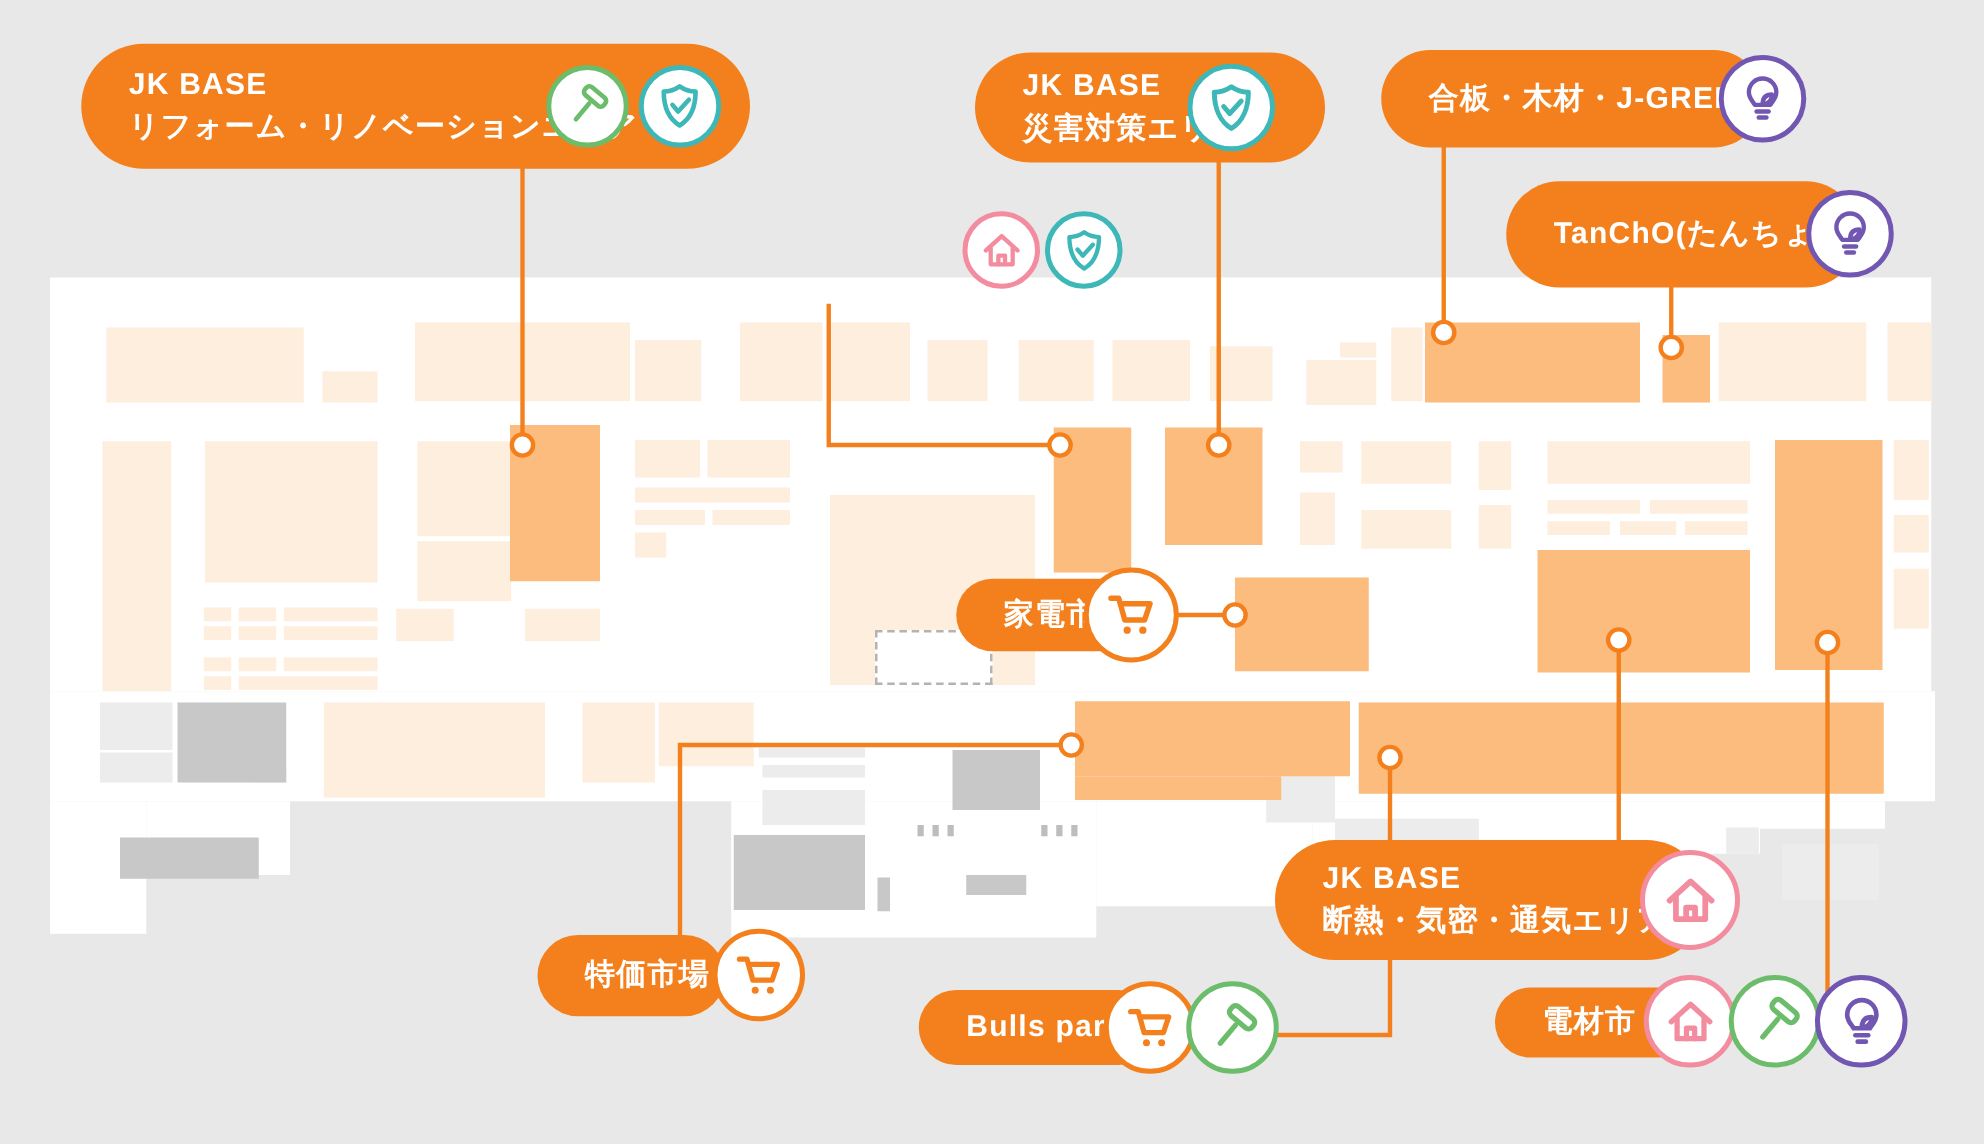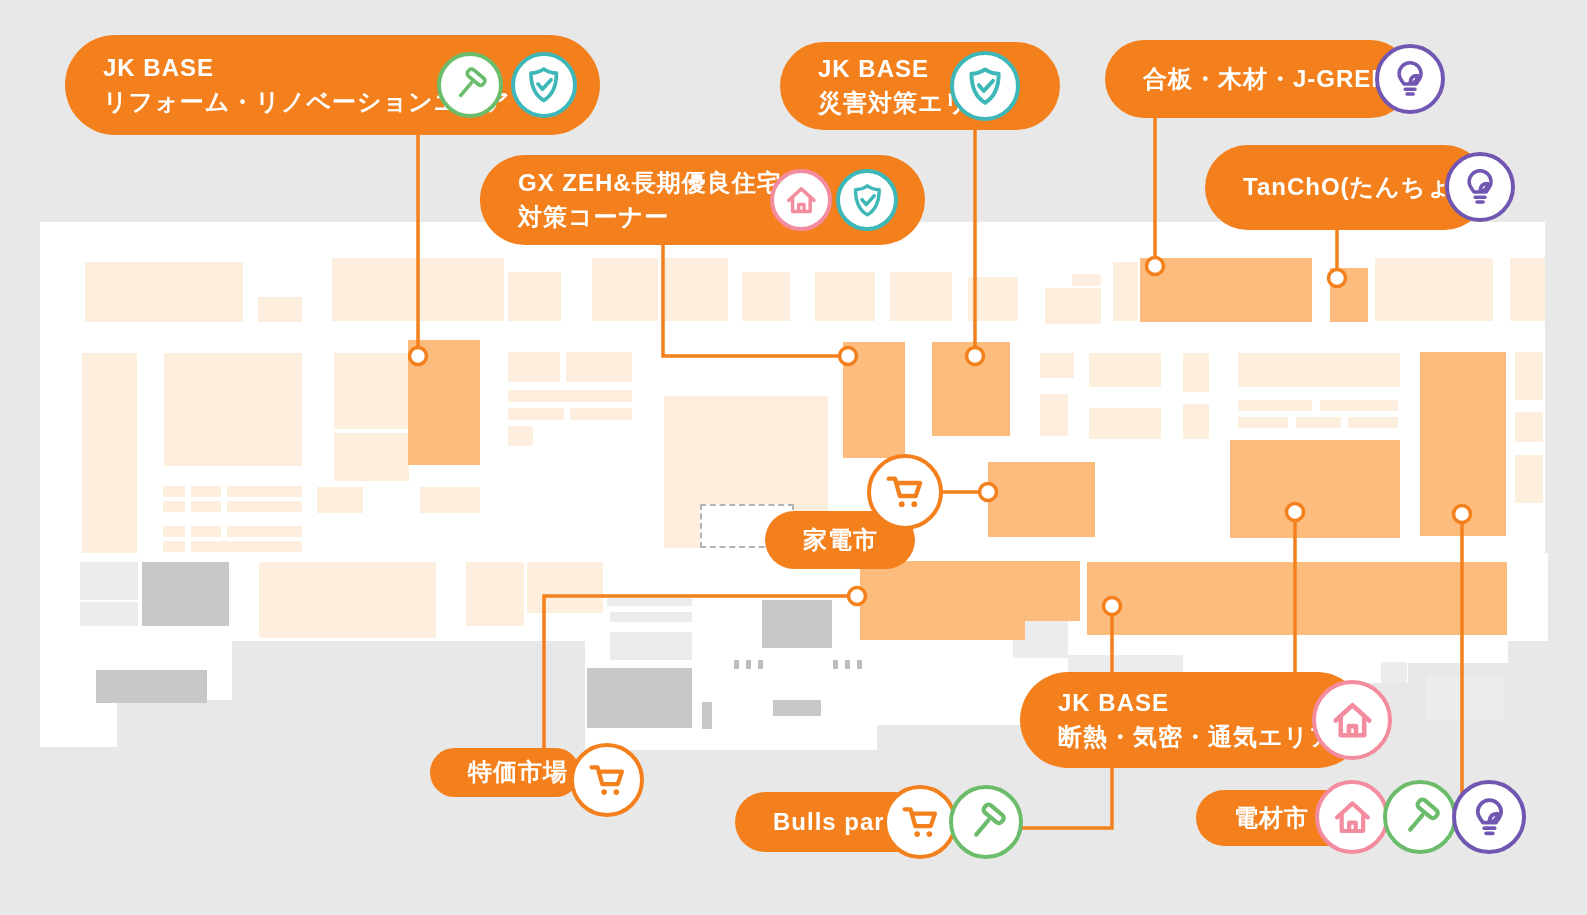--- a/index.html
+++ b/index.html
@@ -164,48 +164,42 @@
     <circle cx="1462" cy="514" r="8.5" fill="#fff" stroke="#f3801c" stroke-width="3.5"></circle>
   </svg>
 
 <div class="layer" id="label-layer">
   <div class="pill" id="label-0" style="left: 65px; top: 35px; width: 535px; height: 100px;">
     <div class="pill-text">
       <div>JK BASE</div>
       <div>リフォーム・リノベーションエリア</div>
     </div>
   </div>
-  <div class="pill" id="label-1" style="left: 480px; top: 155px; width: 445px; height: 90px;">
-    <div class="pill-text">
-      <div>GX ZEH&amp;長期優良住宅</div>
-      <div>対策コーナー</div>
-    </div>
-  </div>
   <div class="pill" id="label-2" style="left: 780px; top: 42px; width: 280px; height: 88px;">
     <div class="pill-text">
       <div>JK BASE</div>
       <div>災害対策エリア</div>
     </div>
   </div>
   <div class="pill" id="label-3" style="left: 1105px; top: 40px; width: 305px; height: 78px;">
     <div class="pill-text">
       <div>合板・木材・J-GREEN</div>
     </div>
   </div>
   <div class="pill" id="label-4" style="left: 1205px; top: 145px; width: 282px; height: 85px;">
     <div class="pill-text">
       <div>TanChO(たんちょ)</div>
     </div>
   </div>
-  <div class="pill" id="label-5" style="left: 765px; top: 463px; width: 150px; height: 58px; margin-top: 48px;">
+  <div class="pill" id="label-5" style="left: 765px; top: 463px; width: 150px; height: 58px;">
     <div class="pill-text">
       <div>家電市</div>
     </div>
   </div>
-  <div class="pill" id="label-6" style="left: 430px; top: 748px; width: 150px; height: 49px; text-align: right;">
+  <div class="pill" id="label-6" style="left: 430px; top: 748px; width: 150px; height: 65px; text-align: right;">
     <div class="pill-text">
       <div>特価市場</div>
     </div>
   </div>
   <div class="pill" id="label-7" style="left: 735px; top: 792px; width: 190px; height: 60px;">
     <div class="pill-text">
       <div>Bulls park</div>
     </div>
   </div>
   <div class="pill" id="label-8" style="left: 1020px; top: 672px; width: 345px; height: 96px;">

